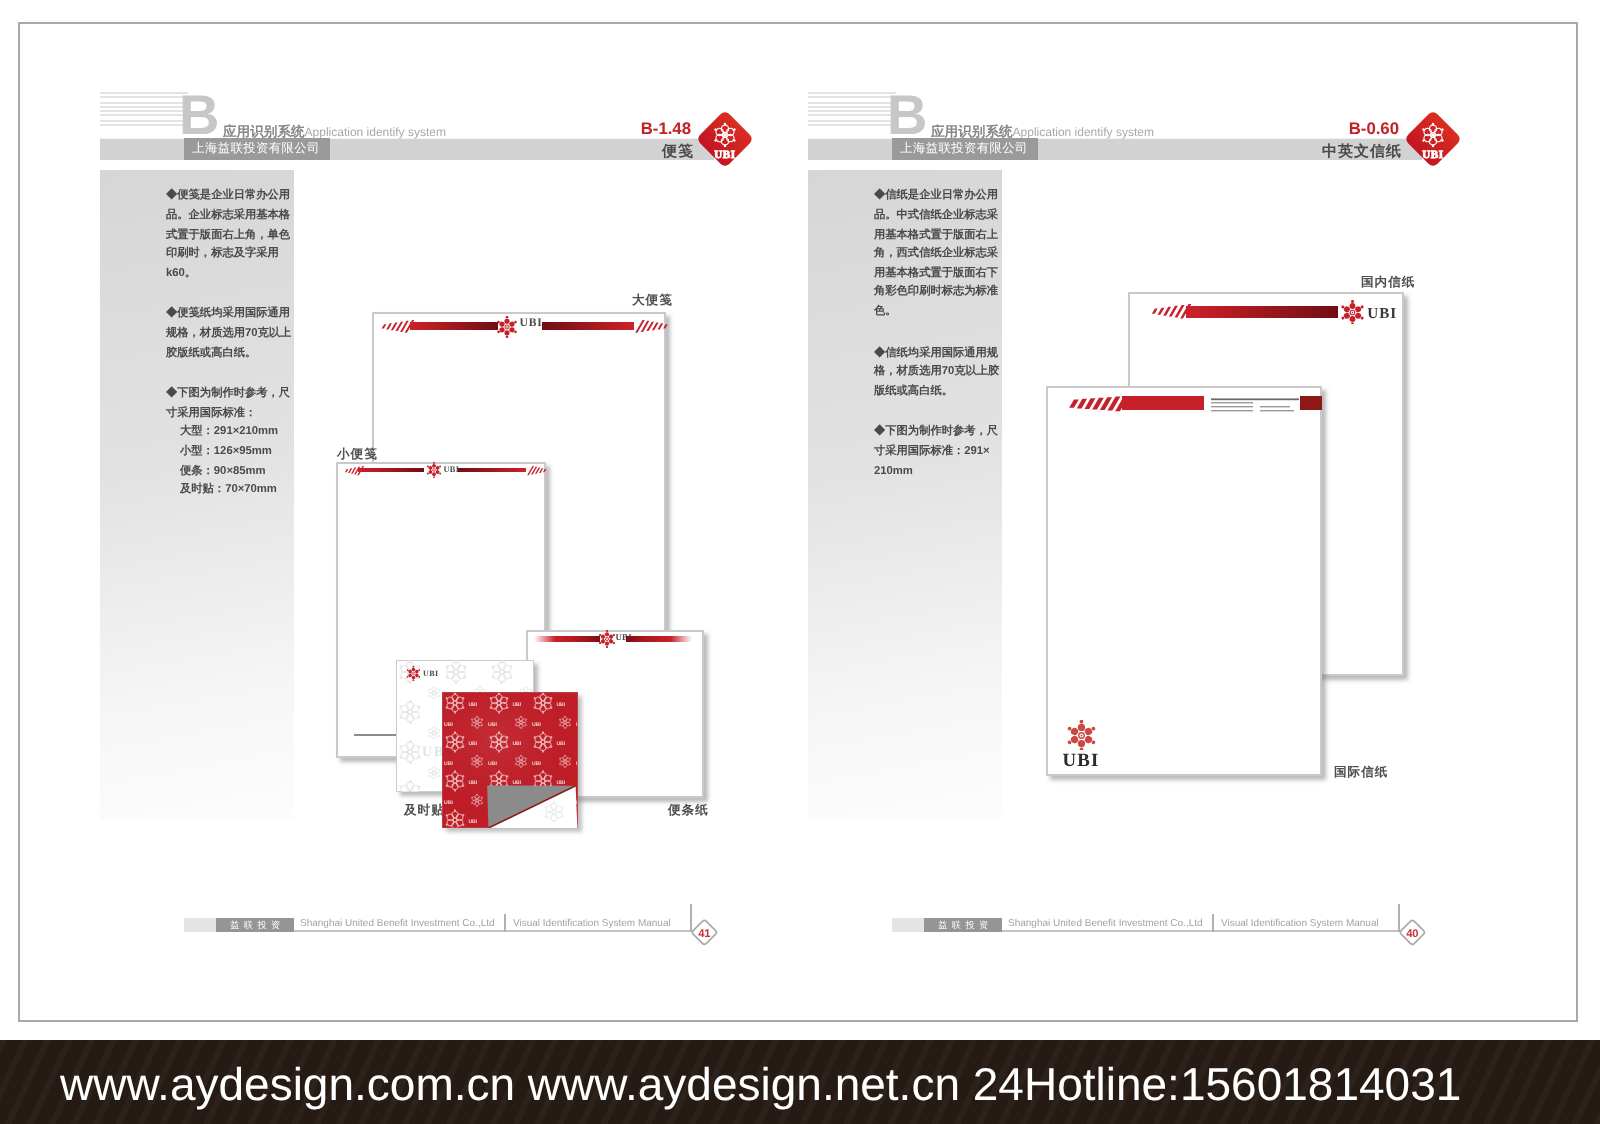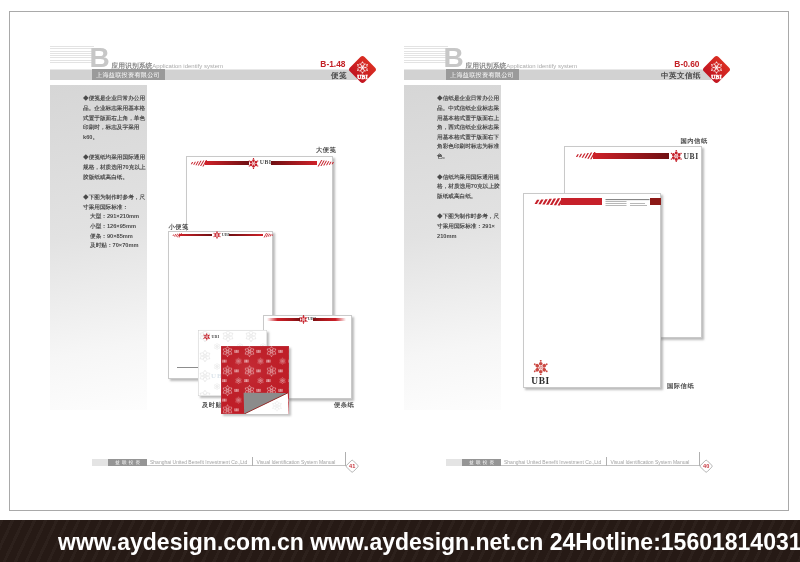--- a/index.html
+++ b/index.html
@@ -381,13 +381,13 @@
     <use href="#flower"></use>
   </svg>
 
 <div class="abs" style="left:531.3px;top:376.5px;font-size:9.4px;font-weight:bold;color:#2b2b2b;font-family:'Liberation Serif',serif;letter-spacing:.6px;line-height:9.4px;">UBI</div>
 
 <div class="lbl" style="left:667px;top:382px;">国际信纸</div>
 
 <div class="abs" style="left:0;top:520px;width:800px;height:42px;background:#261a15;"></div>
 <div class="abs" style="left:0;top:520px;width:800px;height:42px;background:repeating-linear-gradient(115deg,rgba(255,255,255,.03) 0 3px,rgba(0,0,0,0) 3px 10px);"></div>
 
-<div class="abs" style="left:30px;top:528.5px;font-size:23px;font-weight:bold;color:#fff;white-space:nowrap;margin-left:28px;">www.aydesign.com.cn www.aydesign.net.cn 24Hotline:15601814031</div>
+<div class="abs" style="left:30px;top:528.5px;font-size:23px;font-weight:normal;color:#fff;white-space:nowrap;">www.aydesign.com.cn www.aydesign.net.cn 24Hotline:15601814031</div>
 
 </body></html>

